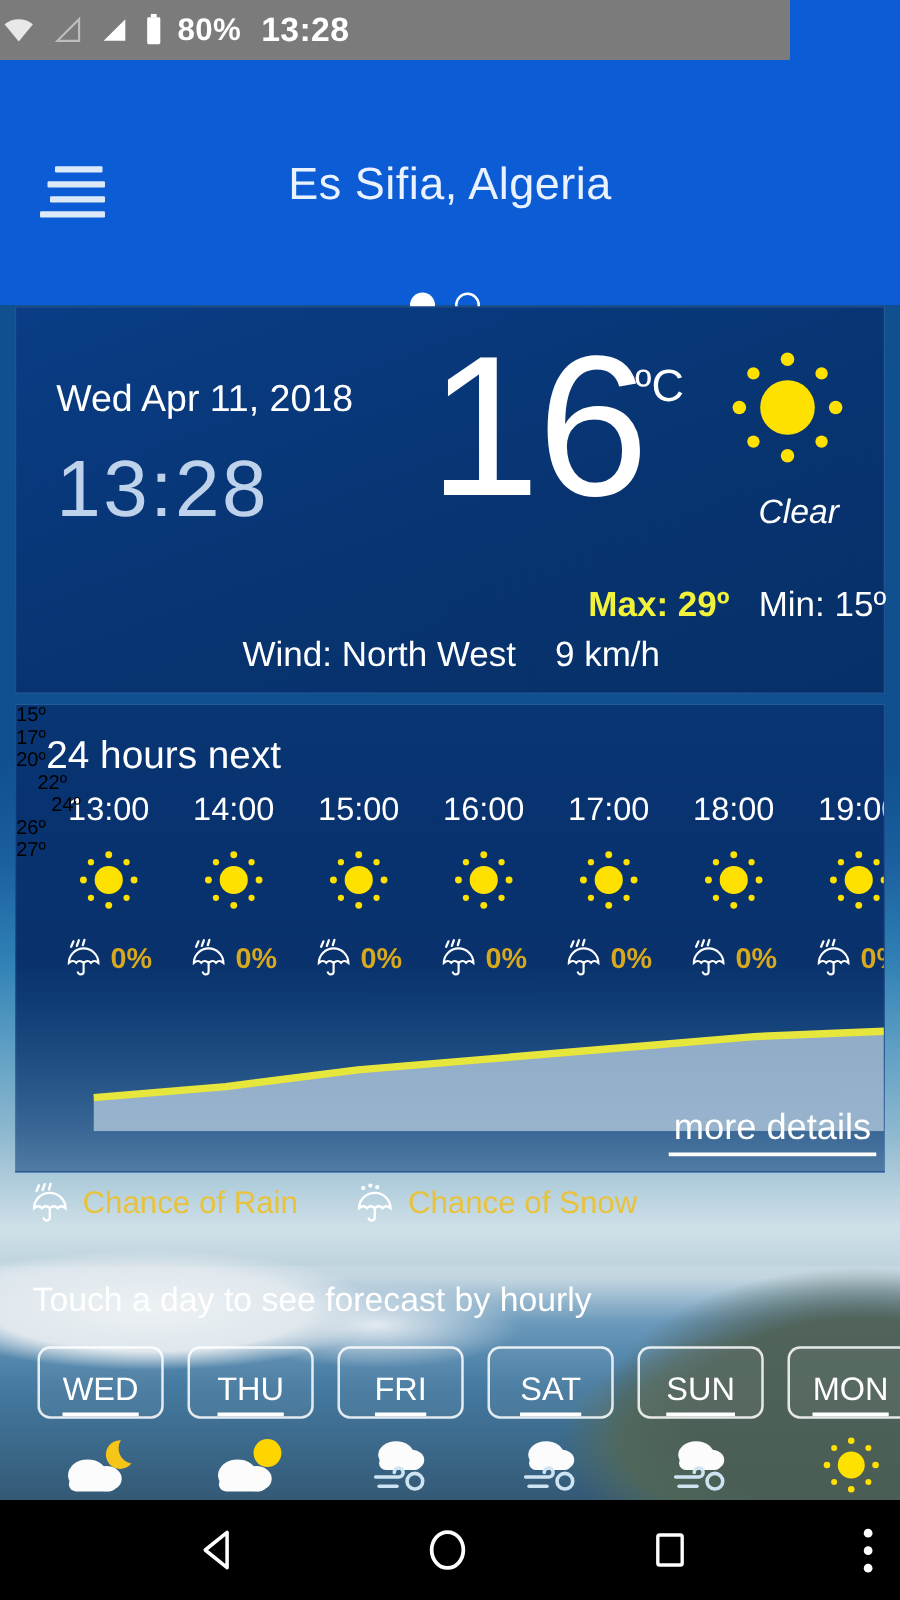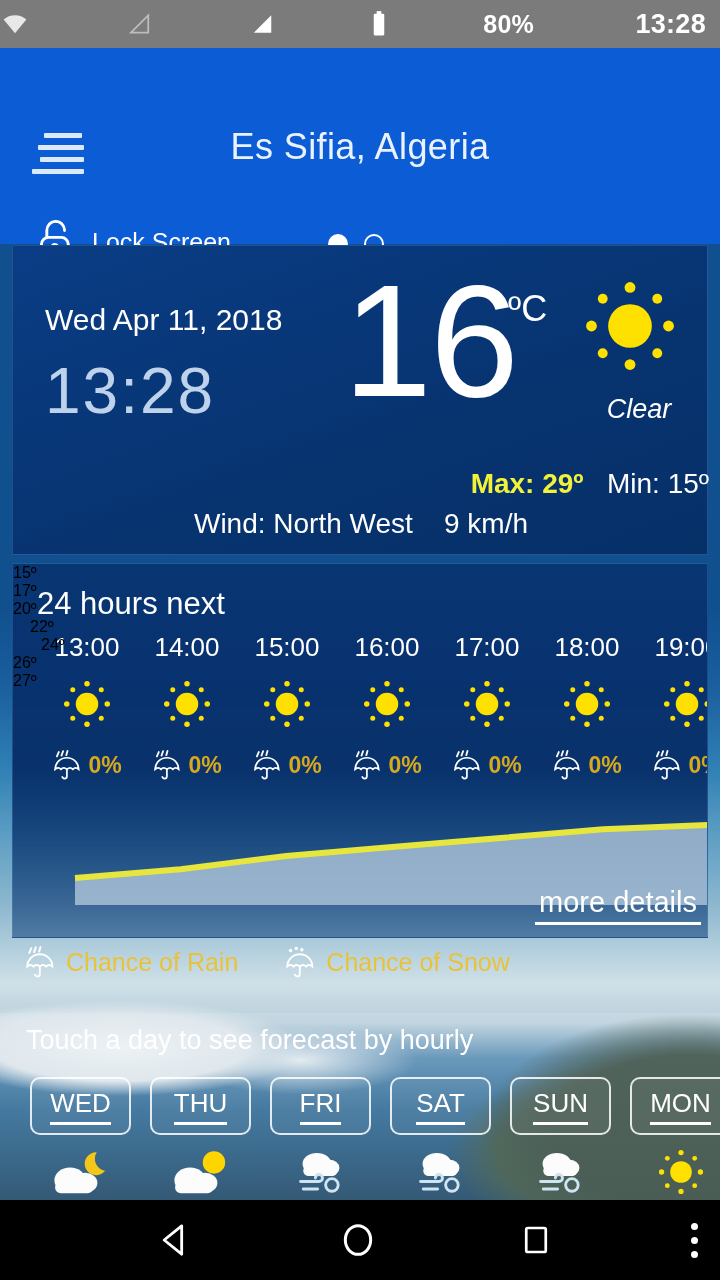--- a/index.html
+++ b/index.html
@@ -33,23 +33,23 @@
         #b9cfdb 975px,
         #4e86ae 1010px,
         #24628f 1060px,
         #1b4f75 1110px,
         #163f5e 1152px);
     background-color:#10508f;
   }
 
   
   #statusbar{
-    position:absolute; left:0; top:0; width:720px; height:48px;
+    position:absolute; left:0; top:0; width:632px; height:48px;
     background:#7b7b7b; display:flex; align-items:center;
-    justify-content:space-between; padding-right:14px; gap:10px;
+    justify-content:flex-start; padding-right:24px; gap:10px;
   }
   #statusbar .sb-txt{ color:#fff; font-size:25px; font-weight:bold; letter-spacing:.3px;}
   #statusbar .clock{ font-size:27px; margin-left:6px;}
 
   
   #appbar{
     position:absolute; left:0; top:48px; width:720px; height:196px;
     background:#0b5cd5;
   }
   #hamburger{
@@ -136,21 +136,21 @@
 
   
   #days-panel{
     position:absolute; left:0; top:1013px; width:720px; height:187px;
     background:linear-gradient(180deg,rgba(230,238,244,.20) 0%,rgba(210,225,238,.16) 100%);
   }
   #days-hint{ position:absolute; left:26px; top:12px; color:#fff; font-size:27px;}
   #day-row{ position:absolute; left:30px; top:64px; display:flex; gap:19px;}
   .day-btn{
     width:101px; height:58px; border:2px solid rgba(255,255,255,.85);
-    border-radius:10px; display:flex; align-items:center; justify-content:center;
+    border-radius:10px; display:flex; align-items:flex-end; justify-content:center;
     background:rgba(255,255,255,.05);
   }
   .day-btn b{ color:#fff; font-size:26px; font-weight:normal;
     border-bottom:3px solid #fff; padding-bottom:3px;}
   #day-icons{ position:absolute; left:30px; top:133px; display:flex; gap:19px;}
   .day-ico{ width:101px; display:flex; justify-content:center; align-items:center; height:52px;}
 
   
   #navbar{
     position:absolute; left:0; top:1200px; width:720px; height:80px; background:#000;
@@ -187,29 +187,20 @@
 
 <div id="appbar">
   <div id="hamburger">
     <i></i>
       <i></i>
       <i></i>
       <i></i>
   </div>
   <div id="city-title">Es Sifia, Algeria</div>
 
-  <div id="lockrow">
-    <svg width="44" height="52" viewBox="0 0 28 34">
-      <path d="M8 14V9.5C8 6.2 10.6 3.5 13.8 3.5c3.2 0 5.8 2.7 5.8 6" fill="none" stroke="#fff" stroke-width="1.9" stroke-linecap="round"></path>
-      <rect x="4.5" y="14" width="17.5" height="15.5" rx="4.5" fill="none" stroke="#fff" stroke-width="1.9"></rect>
-      <circle cx="13.2" cy="20.5" r="2" fill="none" stroke="#fff" stroke-width="1.6"></circle>
-      <path d="M13.2 22.3v3.4" stroke="#fff" stroke-width="1.6" stroke-linecap="round"></path>
-    </svg>
-    <span id="lock-label">Lock Screen</span>
-  </div>
 
   <div id="dots">
     <span class="dot on"></span>
     <span class="dot off"></span>
   </div>
 </div>
 
 <div id="current-card">
   <div id="cur-date">Wed Apr 11, 2018</div>
   <div id="cur-time">13:28</div>

